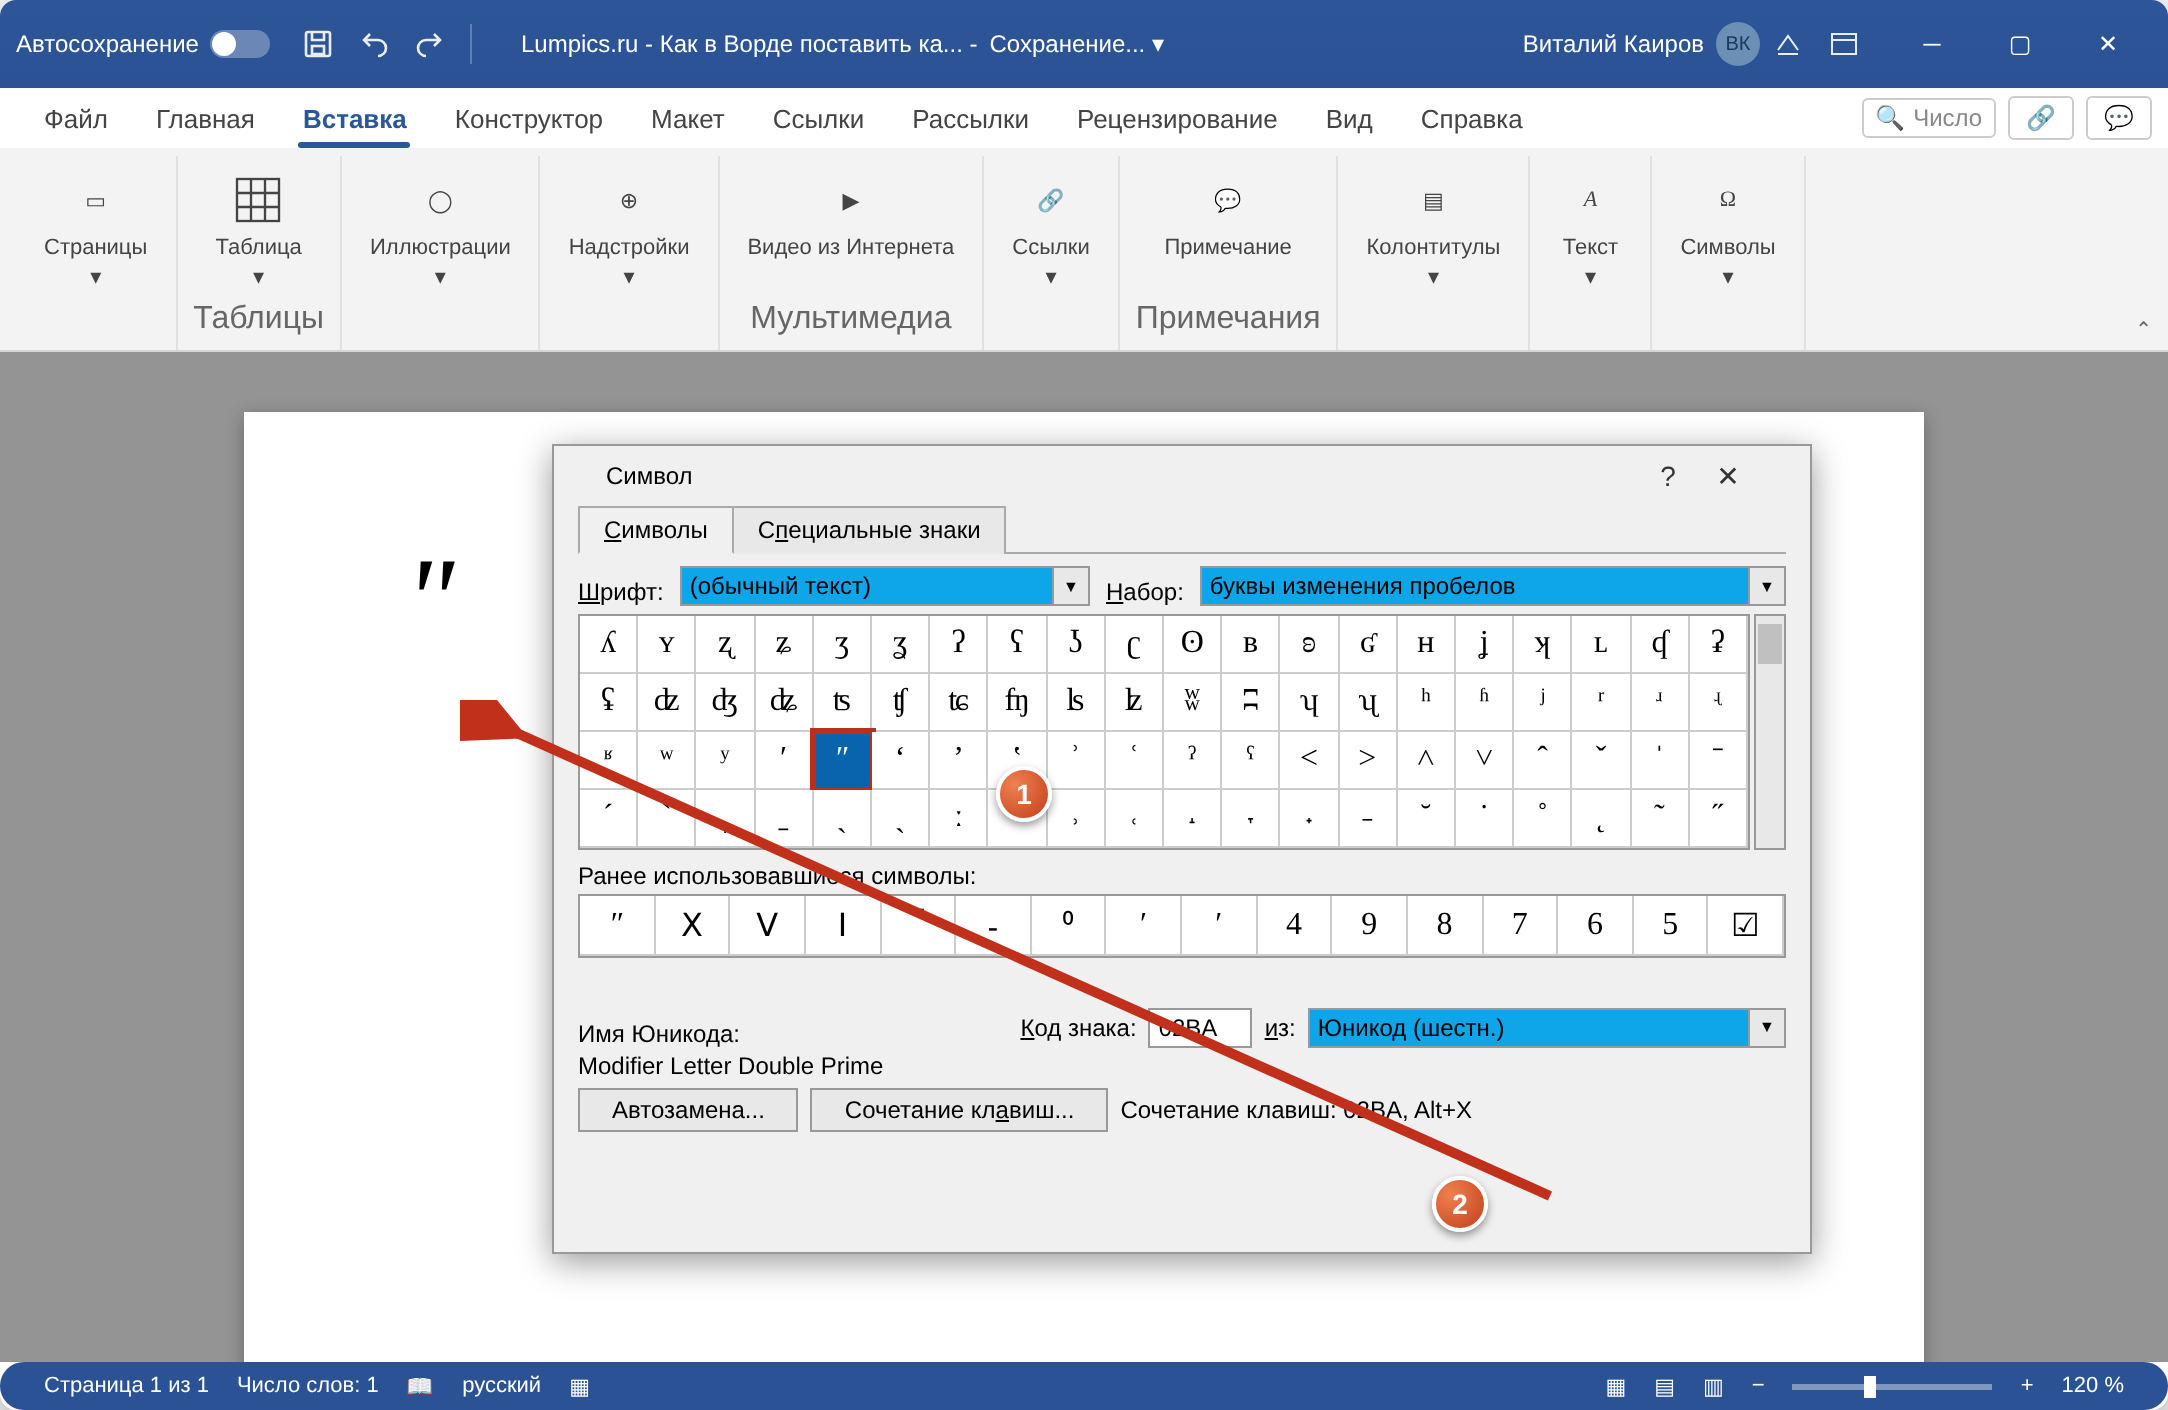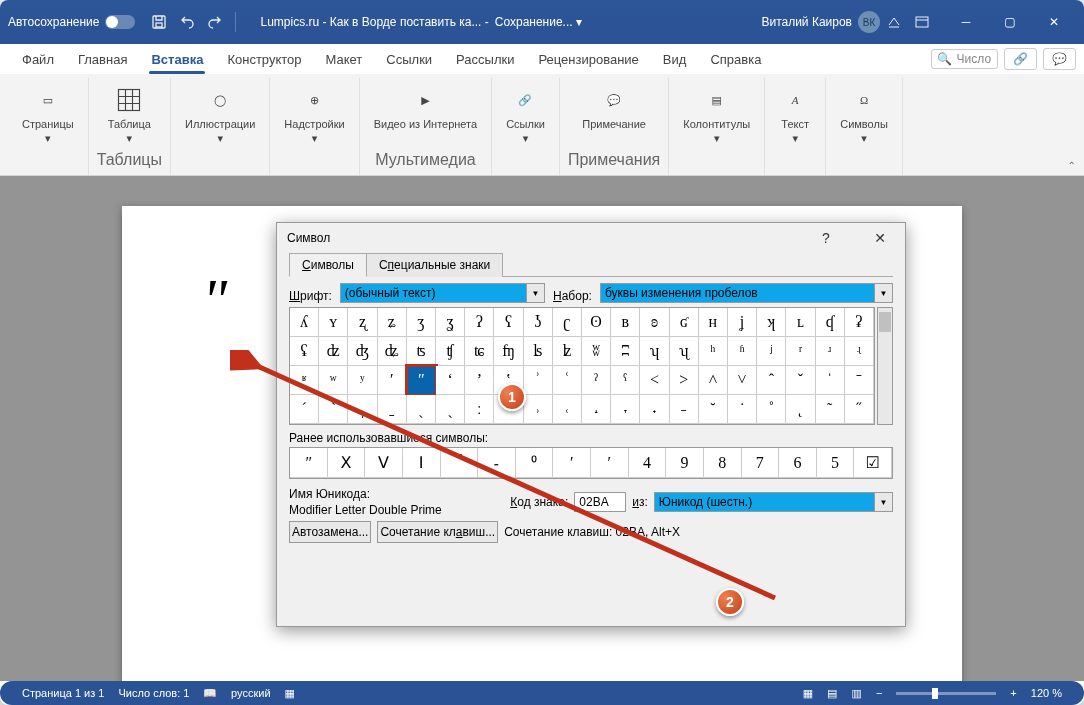--- a/index.html
+++ b/index.html
@@ -39,21 +39,21 @@
 .rgroup-label { font-size:16px; color:#666; padding:2px 0 4px; }
 .ribbon .collapse { position:absolute; right:8px; bottom:4px; font-size:10px; color:#666; }
 
 
 .docarea { position:absolute; top:176px; left:0; right:0; bottom:24px; background:#949494; display:flex; justify-content:center; padding-top:30px; }
 .page { width:840px; height:480px; background:#fff; box-shadow:0 2px 8px rgba(0,0,0,0.3); padding:60px 80px; }
 .page .bigchar { font-size:60px; font-family:"Times New Roman",serif; font-style:italic; color:#000; }
 
 
 .dialog { position:absolute; left:276px; top:222px; width:630px; height:405px; background:#f0f0f0; border:1px solid #999; box-shadow:0 4px 16px rgba(0,0,0,0.4); z-index:50; display:flex; flex-direction:column; }
-.dialog-title { height:30px; display:flex; align-items:center; padding:0 10px; font-size:12px;gap:24px; }
+.dialog-title { height:30px; display:flex; align-items:center; padding:0 26px; font-size:12px; }
 .dialog-title .spacer { flex:1; }
 .dialog-title .dlg-btn { width:30px; height:30px; display:flex; align-items:center; justify-content:center; font-size:14px; color:#333; }
 .dialog-body { flex:1; padding: 0 12px 10px 12px; display:flex; flex-direction:column; }
 
 .tabstrip { display:flex; border-bottom:1px solid #aaa; margin-bottom:6px; }
 .dtab { padding:4px 12px; font-size:12px; border:1px solid #aaa; border-bottom:none; background:#f0f0f0; margin-right:-1px; margin-bottom:-1px; }
 .dtab.active { background:#f0f0f0; border-bottom:1px solid #f0f0f0; z-index:1; }
 .dtab:not(.active) { background:#e8e8e8; }
 
 .selects-row { display:flex; gap:8px; align-items:flex-end; font-size:12px; margin-bottom:4px; }
@@ -67,27 +67,27 @@
 .cgcell { border-right:1px solid #ccc; border-bottom:1px solid #ccc; display:flex; align-items:center; justify-content:center; font-size:16px; font-family:"Times New Roman",serif; background:#fff; cursor:pointer; }
 .cgcell.selected { background:#0a64ad; color:#fff; outline:3px solid #b93018; outline-offset:-1px; }
 .vscroll { width:16px; background:#e8e8e8; border:1px solid #999; position:relative; }
 .vscroll .thumb { position:absolute; left:1px; right:1px; top:4px; height:20px; background:#c0c0c0; }
 
 .recent-label { font-size:12px; margin-bottom:2px; }
 .recentgrid { display:grid; grid-template-columns:repeat(16,1fr); grid-auto-rows:30px; border:1px solid #999; margin-bottom:8px; }
 .recentgrid .cgcell { font-size:16px; }
 
 .unicode-row { display:flex; align-items:center; gap:6px; font-size:12px; margin-bottom:4px; }
-.name-col { display:flex; flex-direction:column; flex:0.9; gap:2px; }
+.name-col { display:flex; flex-direction:column; flex:0.9; gap:2px;margin-top:23px; }
 .code-inp { width:52px; border:1px solid #999; padding:2px 4px; font-size:12px; }
 .from-combo { flex:1; display:flex; }
 .from-combo input{ flex:1; }
 
 .btns-row { display:flex; gap:6px; font-size:12px; align-items:center; margin-bottom:4px; }
-.dlg-button { border:1px solid #999; background:#e8e8e8; padding:3px 2px; font-size:12px; cursor:pointer; }
+.dlg-button { border:1px solid #999; background:#e8e8e8; padding:3px 16px; font-size:12px; cursor:pointer; }
 
 .footer-btns { display:flex; justify-content:flex-end; gap:8px; margin-top:8px; }
 .footer-btns .dlg-button.primary { outline:3px solid #b93018; outline-offset:2px; box-shadow: 0 0 0 1px #0a64ad inset; }
 .footer-btns .dlg-button.close { box-shadow: 0 0 0 1px #0a64ad inset; }
 
 
 .callout { position:absolute; width:28px; height:28px; border-radius:50%; background:radial-gradient(circle at 30% 30%, #f08050, #c1401a); color:#fff; font-weight:bold; display:flex; align-items:center; justify-content:center; z-index:100; box-shadow:0 2px 4px rgba(0,0,0,0.4); border:2px solid #fff; font-size:14px; }
 .arrow-svg { position:absolute; z-index:90; pointer-events:none; }
 
 

